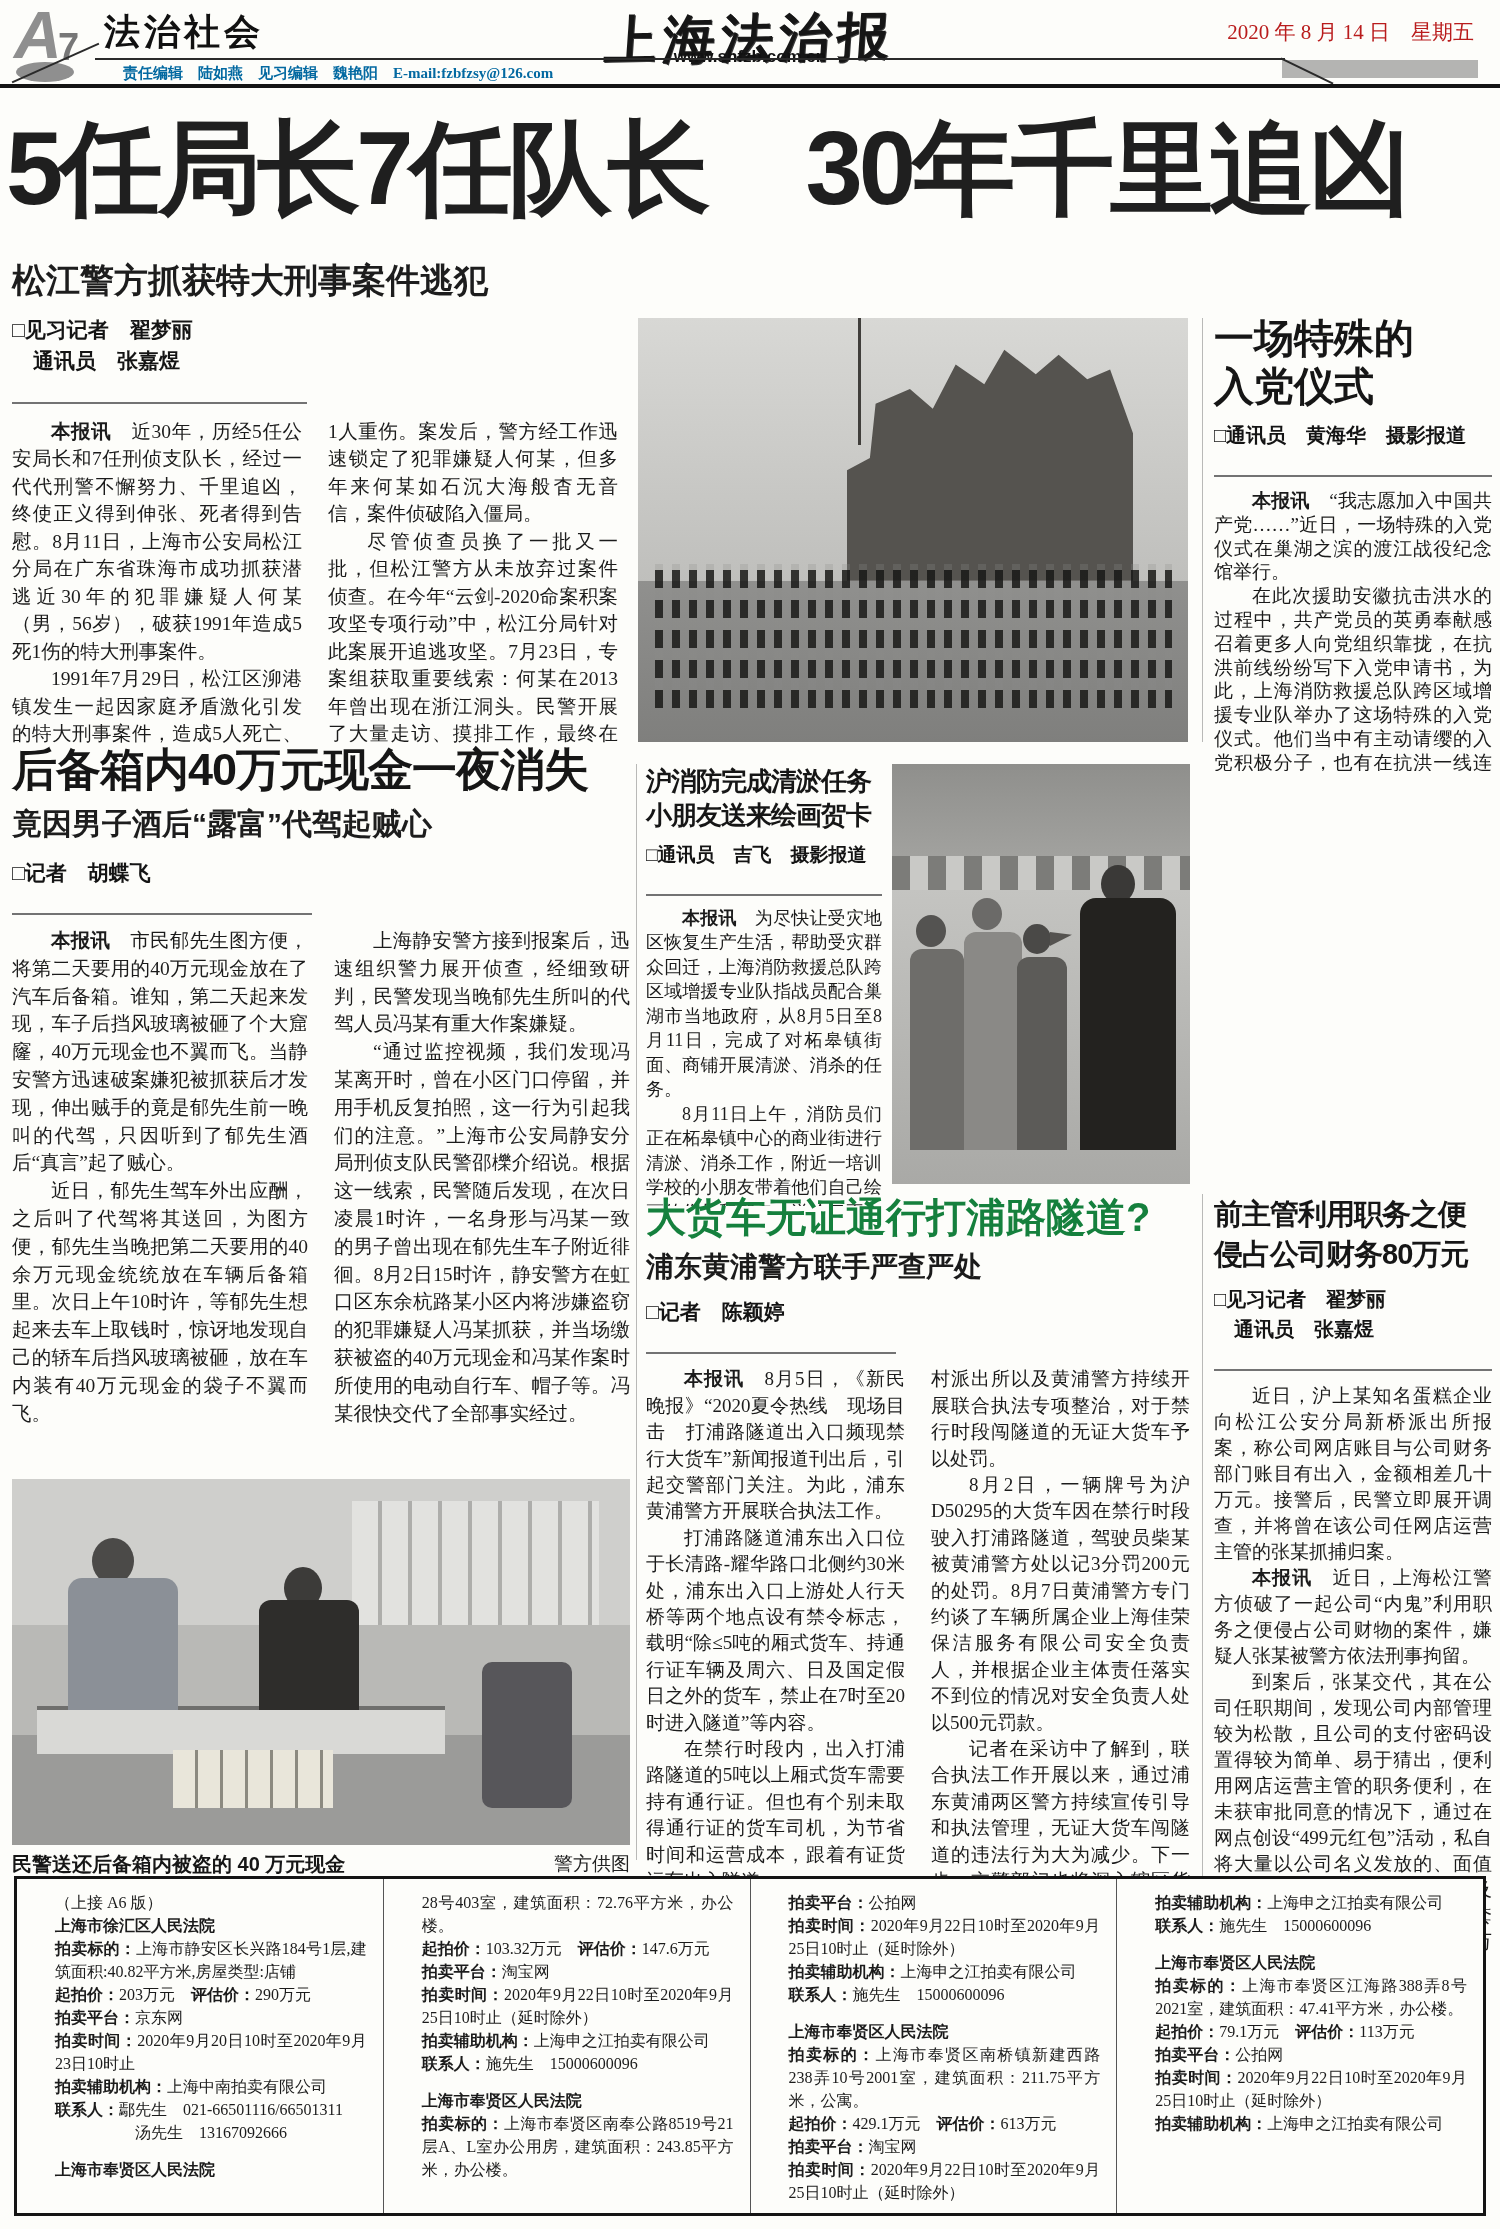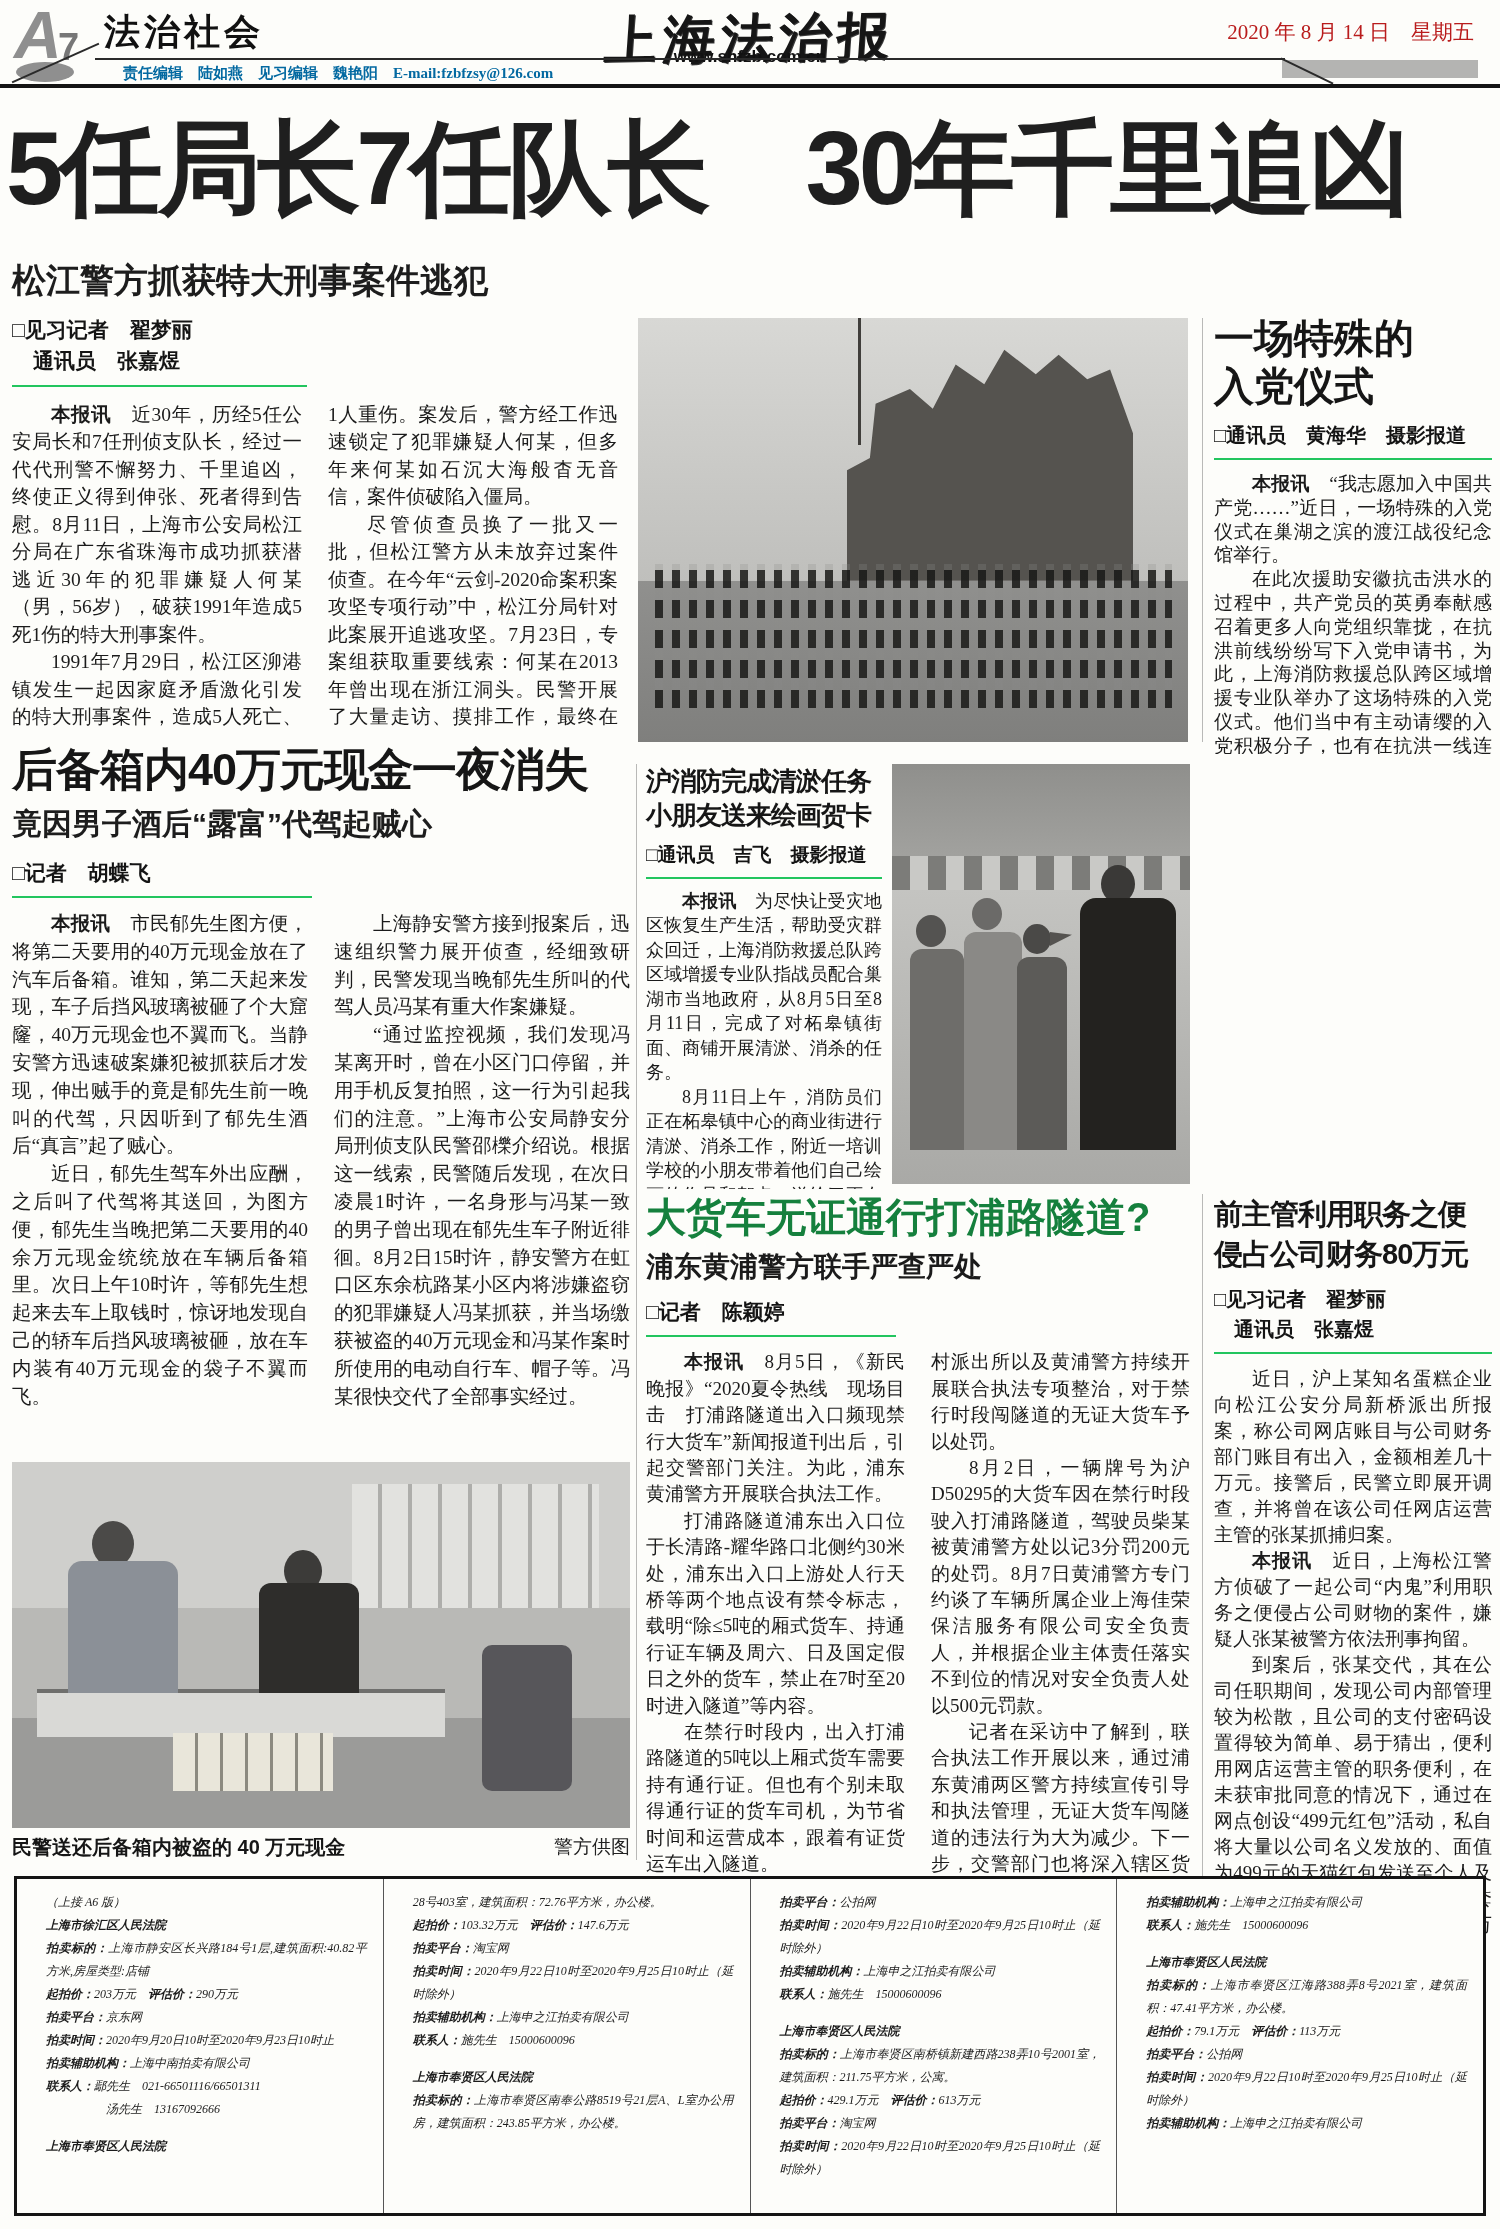--- a/index.html
+++ b/index.html
@@ -23,21 +23,21 @@
   .website{position:absolute;left:50%;top:47px;transform:translateX(-50%);
            font:700 17px "Liberation Sans",sans-serif;color:#111;}
   .dateline{position:absolute;right:26px;top:18px;font:400 21px "Liberation Serif",serif;color:#b91c1c;text-align:right;}
   .graybar{position:absolute;right:22px;top:60px;width:196px;height:18px;background:#b4b4b2;}
   
   .main-hl{position:absolute;left:6px;top:94px;width:1490px;font:900 103px/1.45 "Liberation Sans","DejaVu Sans",sans-serif;
            letter-spacing:-4px;color:#1f1f1f;white-space:nowrap;}
   .main-sub{position:absolute;left:12px;top:258px;font:700 34px "Liberation Sans",sans-serif;color:#1d1d1d;}
   
   .byl{font:700 21px/1.35 "Liberation Sans","DejaVu Sans",sans-serif;color:#141414;
-       border-bottom:2px solid #22c55e;padding-bottom:9px;}
+       border-bottom:2px solid #737373;padding-bottom:26px;}
   .byl .l2{display:block;text-indent:1em;margin-top:3px;}
   .body{ text-align:justify;overflow:hidden;}
   .body p{margin:0;text-indent:2em;}
   .body b{font-family:"Liberation Sans",sans-serif;}
   .cols2{column-count:2;column-gap:26px;}
   .art-h3{margin:0;font-family:"Liberation Sans","DejaVu Sans",sans-serif;font-weight:900;color:#161616;}
   .art-h3 span{display:block;}
   
   .lead-art{position:absolute;left:12px;top:316px;width:606px;height:428px;}
   .lead-art .byl{width:295px;}
@@ -71,22 +71,22 @@
   .embezzle .art-h3{font-size:29px;line-height:40px;letter-spacing:-1px;}
   .embezzle .byl{margin-top:12px;font-size:20px;}
   .embezzle .body{margin-top:12px;height:600px;font-size:19px;line-height:26px;}
   .vline{position:absolute;width:1px;background:#b9b9b7;}
   .vl-a{left:1202px;top:318px;height:424px;}
   .vl-b{left:636px;top:764px;height:1096px;}
   .vl-c{left:1202px;top:1194px;height:764px;}
   
   .auction{position:absolute;left:14px;top:1876px;width:1472px;height:340px;border:3px solid #141414;
            display:flex;box-sizing:border-box;background:#fdfdfa;overflow:hidden;}
-  .auc-col{flex:1;padding:12px 16px 8px 29px;border-right:1px solid #555;overflow:hidden;
-           font-size:12px;line-height:23px;text-align:justify;font-style:italic;}
+  .auc-col{flex:1;padding:12px 16px 8px 38px;border-right:1px solid #555;overflow:hidden;
+           font-size:16px;line-height:23px;text-align:justify;}
   .auc-col:last-child{border-right:none;}
   .auc-entry{min-height:14px;}
   .auc-entry .b{font-weight:700;font-family:"Liberation Sans","DejaVu Sans",sans-serif;}
   
   .ph-el{position:absolute;}
   .p1-sky{left:0;top:0;width:100%;height:62%;background:linear-gradient(180deg,#d8d8d5,#bfbfbc);}
   .p1-monument{left:38%;top:4%;width:52%;height:58%;background:#55534f;
       clip-path:polygon(0 100%,0 55%,8% 50%,10% 28%,22% 22%,30% 30%,38% 12%,48% 20%,55% 6%,66% 16%,74% 8%,84% 18%,92% 14%,100% 40%,100% 100%);}
   .p1-flag{left:40%;top:0;width:3px;height:30%;background:#403e3b;}
   .p1-ground{left:0;top:62%;width:100%;height:38%;background:linear-gradient(180deg,#90908e,#7f7f7d);}

